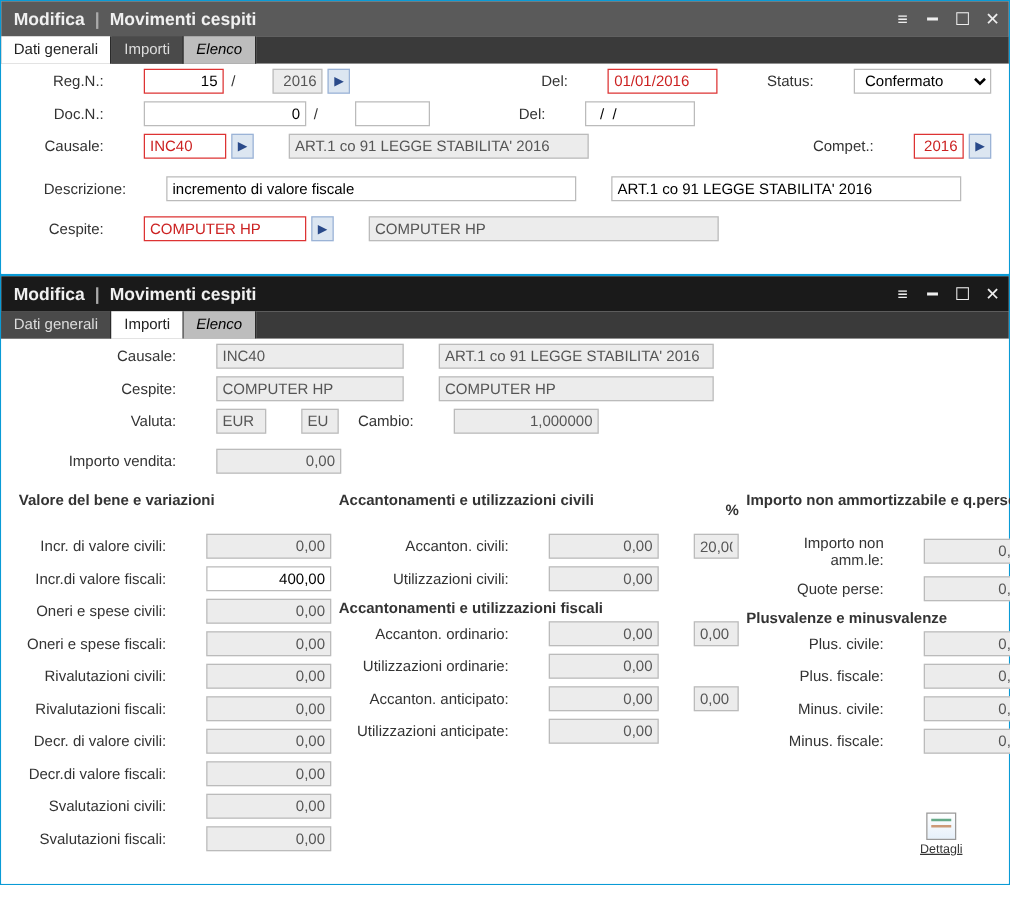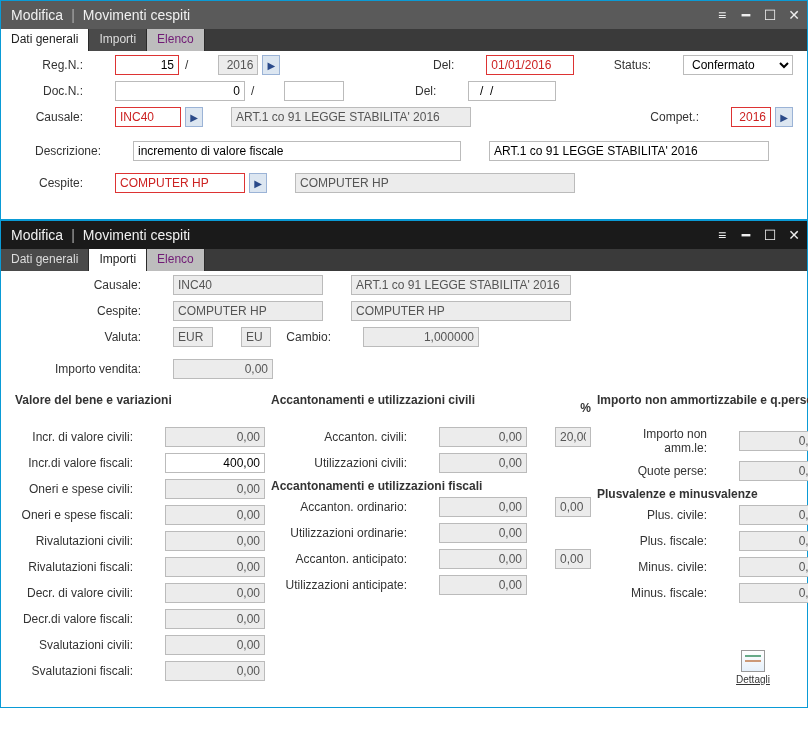--- a/index.html
+++ b/index.html
@@ -18,39 +18,39 @@
     height: 28px;
     display: flex;
     align-items: center;
     justify-content: space-between;
     padding: 0 6px 0 10px;
     color: #f0f0f0;
     font-size: 14px;
   }
   .titlebar.gray { background: #5a5a5a; }
   .titlebar.dark { background: #1a1a1a; }
-  .titlebar .left { display: flex; align-items: center; gap: 8px; }
+  .titlebar .left { display: flex; align-items: center; gap: 8px; font-weight: bold; }
   .titlebar .sep { color: #aaa; }
   .titlebar .right { display: flex; align-items: center; gap: 10px; }
   .winbtn { width: 14px; text-align: center; cursor: pointer; color: #eee; }
   .tabs {
     background: #3a3a3a;
     display: flex;
     height: 22px;
   }
   .tab {
     padding: 3px 10px;
     font-size: 12px;
     color: #ddd;
     cursor: pointer;
     border-right: 1px solid #2a2a2a;
     background: #4a4a4a;
   }
   .tab.active { background: #fff; color: #222; }
-  .tab.light { background: #bdbdbd; color: #701a75; }
+  .tab.light { background: #bdbdbd; color: #000000; font-style: italic; }
   .content {
     background: #fff;
     padding: 4px 14px 20px 14px;
   }
   .row {
     display: flex;
     align-items: center;
     margin-bottom: 6px;
     gap: 4px;
   }

